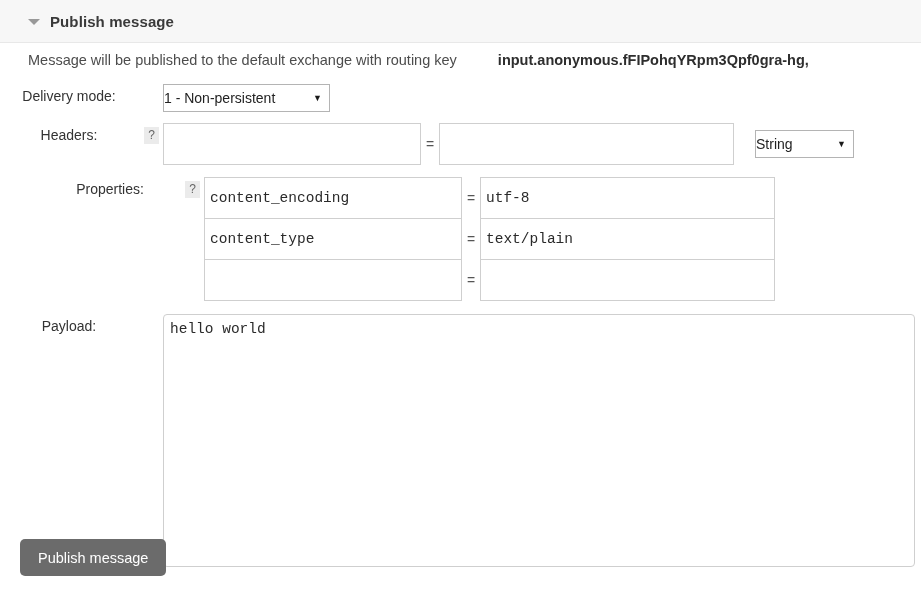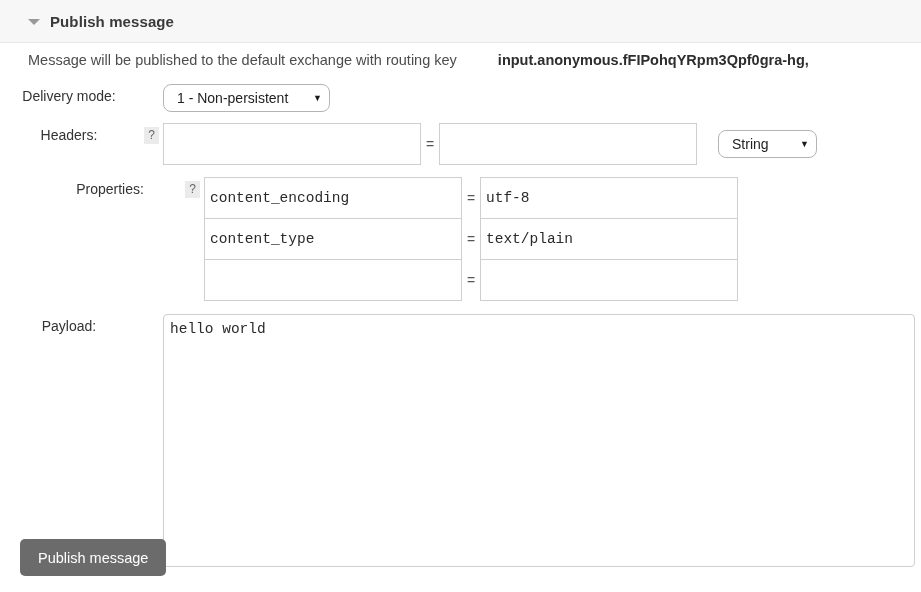--- a/index.html
+++ b/index.html
@@ -119,25 +119,25 @@
   }
 
   
   select.styled {
     font-family: "Liberation Sans", sans-serif;
     font-size: 14px;
     color: #222222;
     background: #ffffff;
     border: 1px solid #b4b4b4;
     height: 28px;
-    padding: 2px 22px 2px 13px;
+    padding: 2px 22px 2px 0;
     -webkit-appearance: none;
     -moz-appearance: none;
     appearance: none;
-    border-radius: 8px;
+    border-radius: 0;
   }
   .select-wrap {
     position: relative;
     display: inline-block;
   }
   .select-wrap::after {
     content: "\25BC";
     position: absolute;
     font-size: 9px;
     color: #1a1a1a;
@@ -171,21 +171,21 @@
     margin-bottom: -1px;
   }
   .kv-key { width: 258px; }
   .kv-eq {
     width: 18px;
     text-align: center;
     color: #555555;
     font-size: 14px;
     flex: none;
   }
-  .kv-val { width: 258px; }
+  .kv-val { width: 295px; }
   .kv-type { margin-left: 21px; }
 
   textarea.payload {
     font-family: "Liberation Mono", monospace;
     font-size: 14.5px;
     color: #2a2a2a;
     background: #ffffff;
     border: 1px solid #cfcfcf;
     width: 752px;
     height: 253px;

